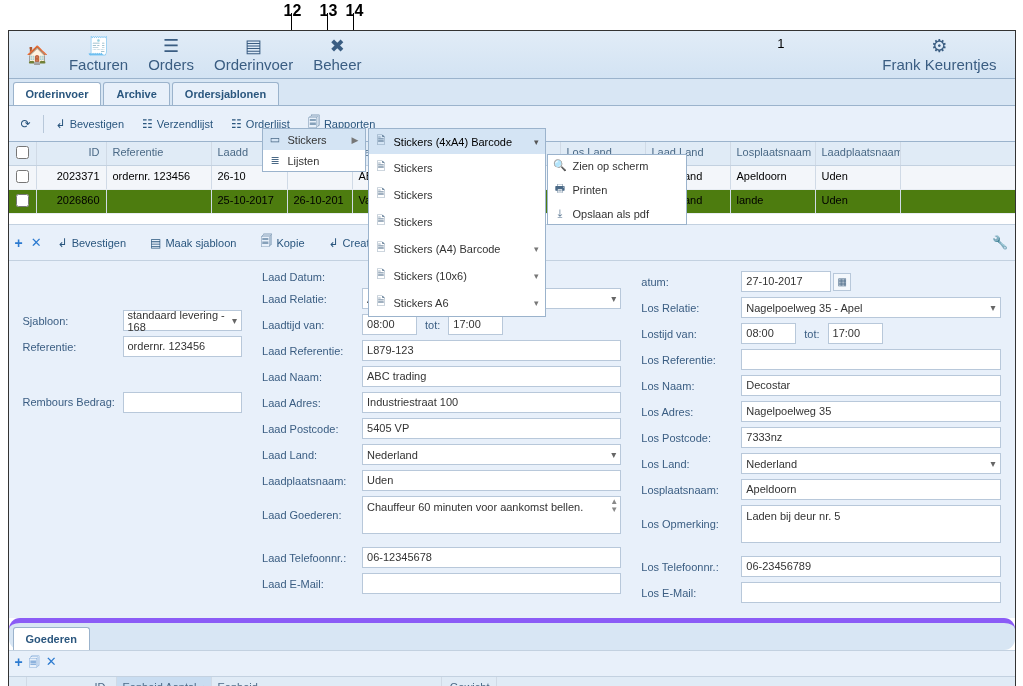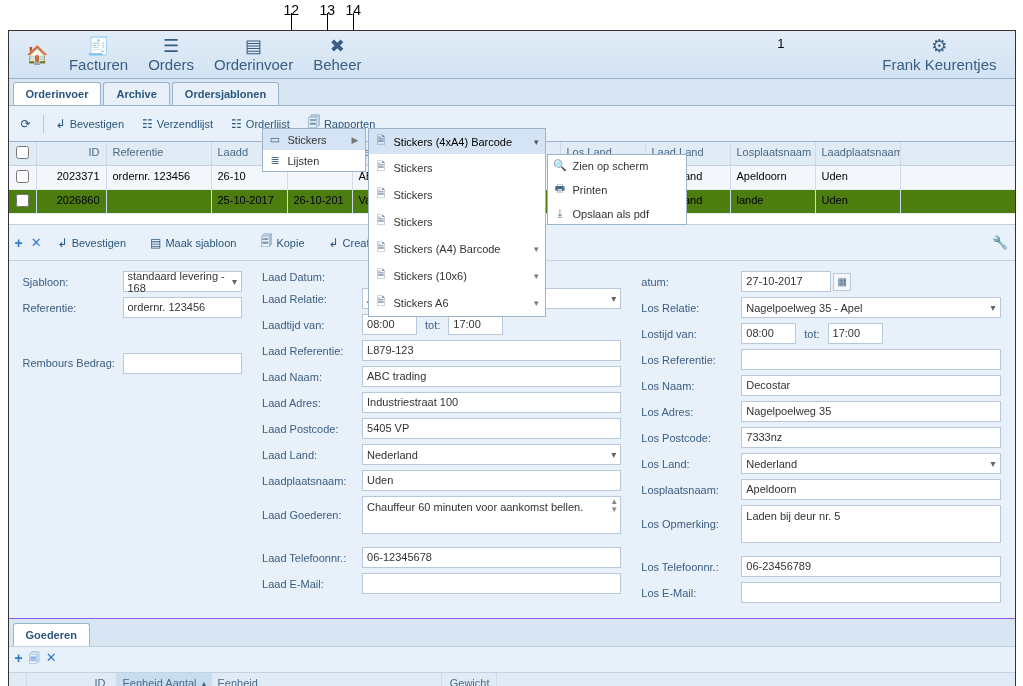--- a/index.html
+++ b/index.html
@@ -1,19 +1,19 @@
 <!DOCTYPE html>
 <html><head>
 <meta charset="utf-8">
 <style>
 * { box-sizing: border-box; margin: 0; padding: 0; font-family: Arial, sans-serif; font-size: 11px; }
 body { background: #fff; }
 .outer { border: 1px solid #333; width: 1008px; margin: 0 auto; position: relative; }
 .callouts { position: absolute; top: -28px; left: 0; right: 0; height: 28px; }
-.callout-num { position: absolute; font-size: 14px; font-weight: normal; }
+.callout-num { position: absolute; font-size: 16px; font-weight: bold; }
 .callout-arrow { position: absolute; width: 1px; height: 22px; background: #000; top: 11px; }
 .callout-arrow::after { content: ''; position: absolute; bottom: -5px; left: -3px; border-left: 3.5px solid transparent; border-right: 3.5px solid transparent; border-top: 6px solid #000; }
 .topbar { background: linear-gradient(#e1ecf7, #d3e3f3); height: 48px; display: flex; align-items: center; padding: 0 8px; border-bottom: 1px solid #9bb3cc; }
 .topbar-item { display: flex; flex-direction: column; align-items: center; justify-content: center; padding: 2px 10px; cursor: pointer; color: #3a5d82; }
 .topbar-item .ico { font-size: 18px; height: 20px; line-height: 20px; }
 .topbar-item .lbl { font-size: 15px; }
 .topbar-spacer { flex: 1; }
 .callout-1 { position: absolute; top: 5px; right: 230px; font-size: 13px; }
 .tabs { display: flex; background: #d8e6f4; border-bottom: 1px solid #9bb3cc; padding: 3px 4px 0; gap: 2px; }
 .tab { padding: 5px 12px; background: #e8f0fa; border: 1px solid #9bb3cc; border-bottom: none; border-radius: 3px 3px 0 0; color: #2a567e; font-weight: bold; cursor: pointer; }
@@ -33,21 +33,21 @@
 .col-laadd { width: 76px; }
 .col-losd { width: 65px; }
 .col-laadn { width: 208px; }
 .col-losl { width: 85px; }
 .col-laadl { width: 85px; }
 .col-losp { width: 85px; }
 .col-laadp { width: 85px; }
 .grid-area { height: 58px; background: #fff; overflow: hidden; }
 .section-bar { display: flex; align-items: center; background: #e8f0fa; border-top: 1px solid #c3d1e0; border-bottom: 1px solid #c3d1e0; padding: 3px 6px; gap: 8px; }
 .form-area { background: #e8f0fa; padding: 10px 14px; display: flex; gap: 20px; min-height: 300px; }
-.form-col1 { width: 220px; }
+.form-col1 { width: 220px; margin-top: 39px; }
 .form-col2 { width: 360px; }
 .form-col3 { width: 360px; }
 .form-row { display: flex; align-items: center; margin-bottom: 5px; }
 .form-row label { width: 100px; color: #3a5d82; }
 .form-row .inp { flex: 1; background: #fff; border: 1px solid #b8c8da; padding: 3px 4px; height: 21px; color: #333; }
 .form-row .inp.sel { display: flex; justify-content: space-between; align-items: center; }
 .chev { color: #666; font-size: 10px; }
 .time-row .inp { width: 55px; flex: 0 0 55px; }
 .time-row .tot { padding: 0 8px; color: #3a5d82; }
 .remark { height: 38px !important; white-space: normal; line-height: 1.3; position:relative;}
@@ -409,21 +409,21 @@
             <label>Los Telefoonnr.:</label>
             <div class="inp">06-23456789</div>
           </div>
     <div class="form-row">
             <label>Los E-Mail:</label>
             <div class="inp"></div>
           </div>
   </div>
 </div>
 
-<div style="background:#d8e6f4; border-top:1px solid #8b5cf6;">
+<div style="background:#d8e6f4; border-top:5px solid #8b5cf6;border-radius:11px;">
   <div class="goods-tab">Goederen</div>
 </div>
 <div class="goods-toolbar">
   <span class="plus-ico">+</span>
   <span style="color:#3a7ac2">🗐</span>
   <span class="x-ico">✕</span>
 </div>
 <div class="goods-head">
   <div class="gh gd-arrow"></div>
   <div class="gh gd-id">ID</div>

